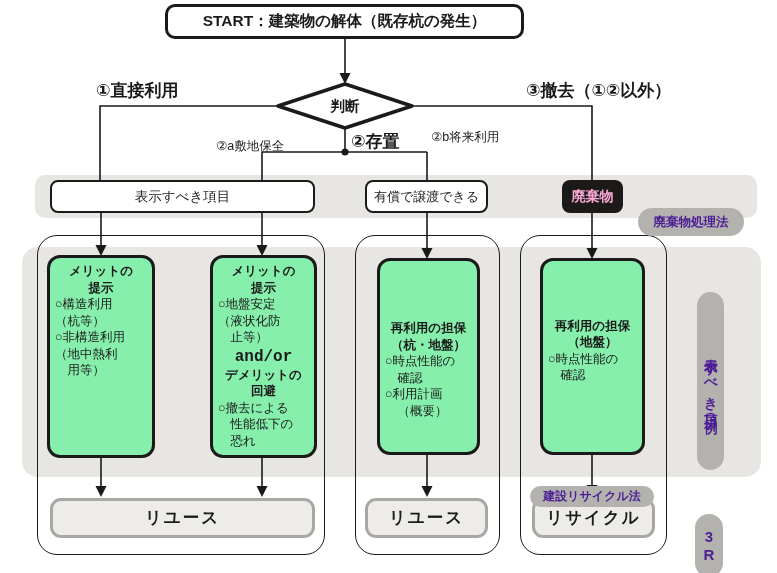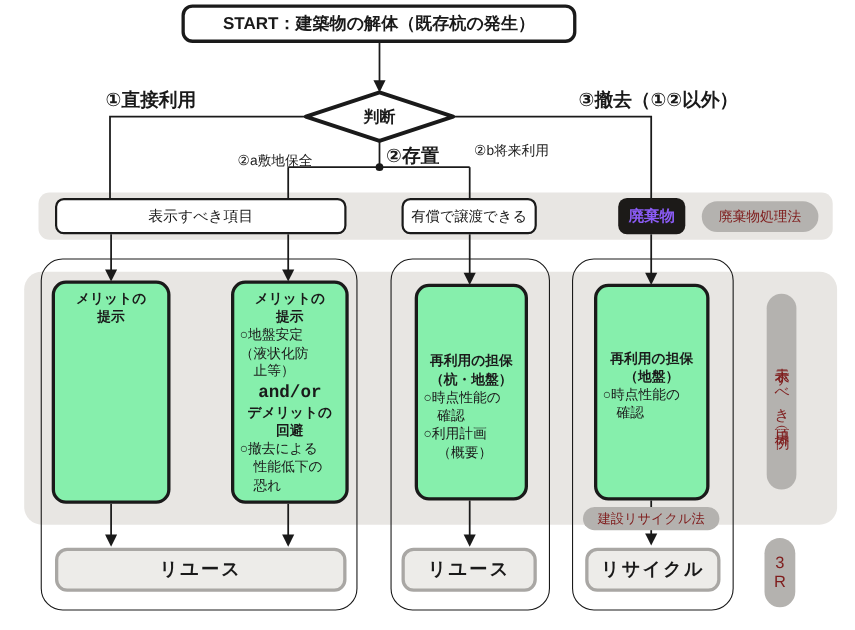--- a/index.html
+++ b/index.html
@@ -23,25 +23,25 @@
   
   .decision-label{left:315px;top:97px;width:60px;text-align:center;font-weight:bold;
                   font-size:14.5px;z-index:4;}
   
   .branch{font-weight:bold;font-size:17px;z-index:4;}
   .sublabel{font-size:12.5px;z-index:4;}
   
   .bandbox{position:absolute;top:180px;height:33px;background:#fff;border:2.5px solid #1a1a1a;
            border-radius:8px;display:flex;align-items:center;justify-content:center;
            font-size:13.5px;z-index:4;box-sizing:border-box;}
-  .blackbox{position:absolute;top:180px;height:33px;background:#1c1a18;color:#8b5cf6;
+  .blackbox{position:absolute;top:180px;height:33px;background:#1c1a18;color:#f9a8d4;
             border-radius:8px;display:flex;align-items:center;justify-content:center;
             font-weight:bold;font-size:14px;z-index:4;}
-  .pill{position:absolute;background:#b4b2af;color:#7f1d1d;font-weight:normal;border-radius:16px;
-        display:flex;align-items:center;justify-content:center;z-index:5;text-align:center;}
+  .pill{position:absolute;background:#b4b2af;color:#4c1d95;font-weight:bold;border-radius:16px;
+        display:flex;align-items:center;justify-content:center;z-index:5;text-align:center;margin-top:25px;}
   
   .detailbox{position:absolute;background:#86efac;border:3px solid #1a1a1a;border-radius:13px;
              z-index:4;box-sizing:border-box;font-size:12.5px;line-height:1.32;font-family:Liberation Mono, monospace;}
   .detailbox .title{font-weight:bold;text-align:center;}
   .detailbox .body{text-align:left;padding-left:5px;}
   .detailbox .mid{font-weight:bold;text-align:center;}
   .top-align{padding-top:6px;}
   .center-align{display:flex;flex-direction:column;justify-content:center;}
   
   .outcome{position:absolute;top:498px;height:40px;background:#edece9;border:3.5px solid #a9a7a4;
@@ -107,20 +107,25 @@
 <div class="abs sublabel" style="left:431px;top:129px;">②b将来利用</div>
 
 <div class="bandbox" style="left:50px;width:265px;">表示すべき項目</div>
 <div class="bandbox" style="left:365px;width:123px;font-size:13px;">有償で譲渡できる</div>
 <div class="blackbox" style="left:562px;width:61px;">廃棄物</div>
 <div class="pill" style="left:638px;top:183px;width:106px;height:28px;font-size:12.5px;">廃棄物処理法</div>
 
 <div class="detailbox top-align" style="left:47px;top:255px;width:108px;height:203px;">
   <div class="title pre">メリットの
 提示</div>
+  <div class="body pre">○構造利用
+（杭等）
+○非構造利用
+（地中熱利
+　用等）</div>
 </div>
 
 <div class="detailbox top-align" style="left:210px;top:255px;width:107px;height:203px;">
   <div class="title pre">メリットの
 提示</div>
   <div class="body pre">○地盤安定
 （液状化防
 　止等）</div>
   <div class="mid" style="font-size:16px;">and/or</div>
   <div class="mid pre">デメリットの

